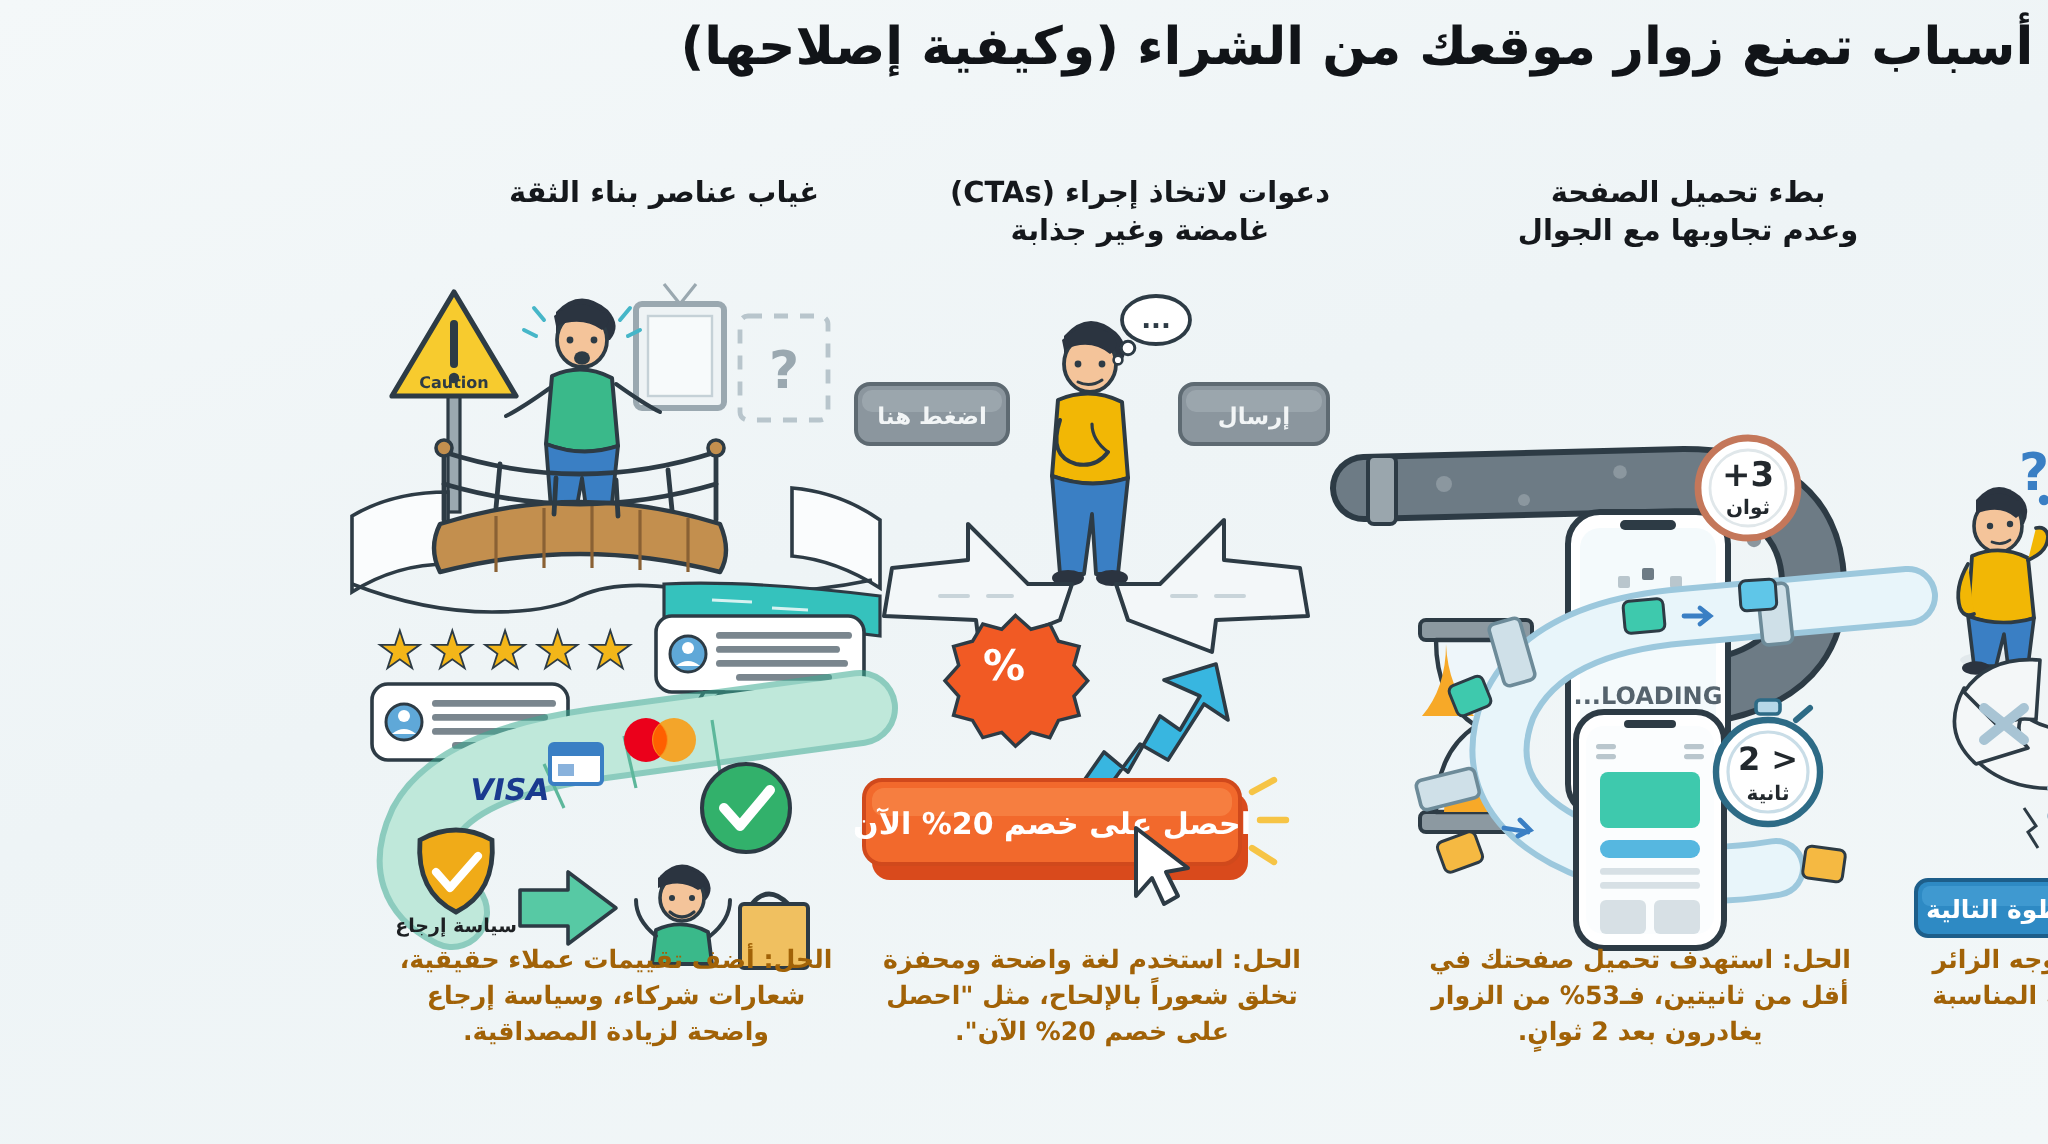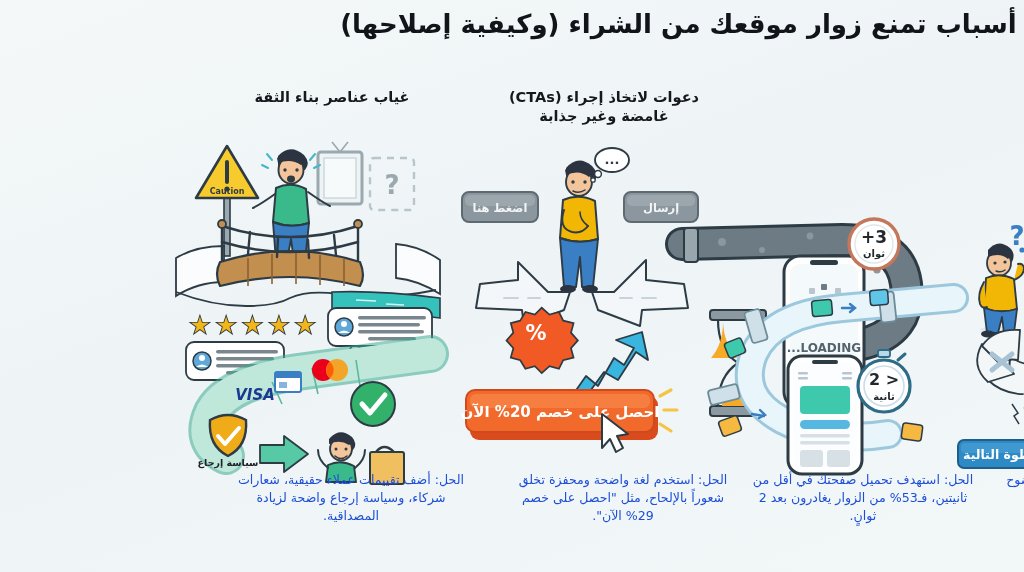--- a/index.html
+++ b/index.html
@@ -14,30 +14,30 @@
   
   .title{
     position:absolute;left:0;top:8px;width:1024px;
     text-align:center;font-size:26px;font-weight:bold;
     letter-spacing:0px;line-height:1.25;color:#111418;
     padding:0 70px;box-sizing:border-box;
   }
 
   
   .col{position:absolute;top:88px;width:256px;height:420px;}
-  .c1{left:768px}.c2{left:512px}.c3{left:272px}.c4{left:0px}
+  .c1{left:768px}.c2{left:512px}.c3{left:238px}.c4{left:0px}
   .colhead{
     position:absolute;top:0;left:0;width:100%;
     text-align:center;font-size:14.5px;font-weight:bold;
     line-height:1.32;color:#15181c;padding:0 10px;box-sizing:border-box;margin-left:24px;
   }
   .colsol{
     position:absolute;top:383px;left:0;width:100%;
-    text-align:center;font-size:12.6px;font-weight:normal;
-    line-height:1.42;color:#1d4ed8;padding:0 12px;box-sizing:border-box;margin-left:43px;
+    text-align:center;font-size:12.6px;font-weight:bold;
+    line-height:1.42;color:#a16207;padding:0 12px;box-sizing:border-box;
   }
   .art{position:absolute;top:44px;left:0;width:256px;height:340px;}
   svg{display:block;overflow:visible;}
 
   .ar{font-family:"DejaVu Sans","Liberation Sans",sans-serif;}
 </style>
 </head>
 <body>
 
 <div class="sheet">
@@ -126,20 +126,24 @@
           <rect x="10" y="308" width="96" height="28" rx="6" fill="#2e8ac4" stroke="#1d5e8a" stroke-width="2"></rect>
           <rect x="13" y="311" width="90" height="10" rx="4" fill="#4ba3d8" opacity="0.6"></rect>
           <text class="ar" x="58" y="327" font-size="12.5" font-weight="bold" fill="#ffffff" text-anchor="middle">الخطوة التالية</text>
         </g>
       </svg>
     </div>
     <div class="colsol">الحل: تأكد أن كل صفحة توجه الزائر بوضوح نحو تقييمات التالية المناسبة له.</div>
   </div>
 
   <div class="col c2">
+    <div class="colhead">
+      <div>بطء تحميل الصفحة</div>
+      <div>وعدم تجاوبها مع الجوال</div>
+    </div>
     <div class="art">
       <svg width="256" height="340" viewBox="0 0 256 340">
 
         <g>
           <path d="M-10 112 L150 108 q58 0 64 44 q6 48 -44 60 q-46 12 -60 40" fill="none" stroke="#2d3b45" stroke-width="34" stroke-linecap="round"></path>
           <path d="M-10 112 L150 108 q58 0 64 44 q6 48 -44 60 q-46 12 -60 40" fill="none" stroke="#6d7b85" stroke-width="28" stroke-linecap="round"></path>
           <g fill="#8b979f">
             <circle cx="30" cy="110" r="4"></circle>
               <circle cx="70" cy="118" r="3"></circle>
               <circle cx="118" cy="104" r="3.4"></circle>
@@ -299,21 +303,21 @@
             <path d="M208 264 l11 -6"></path>
               <path d="M212 278 l13 0"></path>
               <path d="M208 292 l11 7"></path>
           </g>
         </g>
         <g>
           <path d="M150 282 l0 34 l8 -9 l6 13 l7 -4 l-6 -12 l11 -2 z" fill="#ffffff" stroke="#2d3b45" stroke-width="2" stroke-linejoin="round"></path>
         </g>
       </svg>
     </div>
-    <div class="colsol">الحل: استخدم لغة واضحة ومحفزة تخلق شعوراً بالإلحاح، مثل "احصل على خصم 29% الآن".</div>
+    <div class="colsol">الحل: استخدم لغة واضحة ومحفزة تخلق شعوراً بالإلحاح، مثل "احصل على خصم 20% الآن".</div>
   </div>
 
   <div class="col c4">
     <div class="colhead">غياب عناصر بناء الثقة</div>
     <div class="art">
       <svg width="256" height="340" viewBox="0 0 256 340">
 
         <g>
           <rect x="44" y="62" width="6" height="62" fill="#9aa8b0" stroke="#2d3b45" stroke-width="1.6"></rect>
           <path d="M47 14 L78 66 L16 66 Z" fill="#f7cb2e" stroke="#2d3b45" stroke-width="2.6" stroke-linejoin="round"></path>

